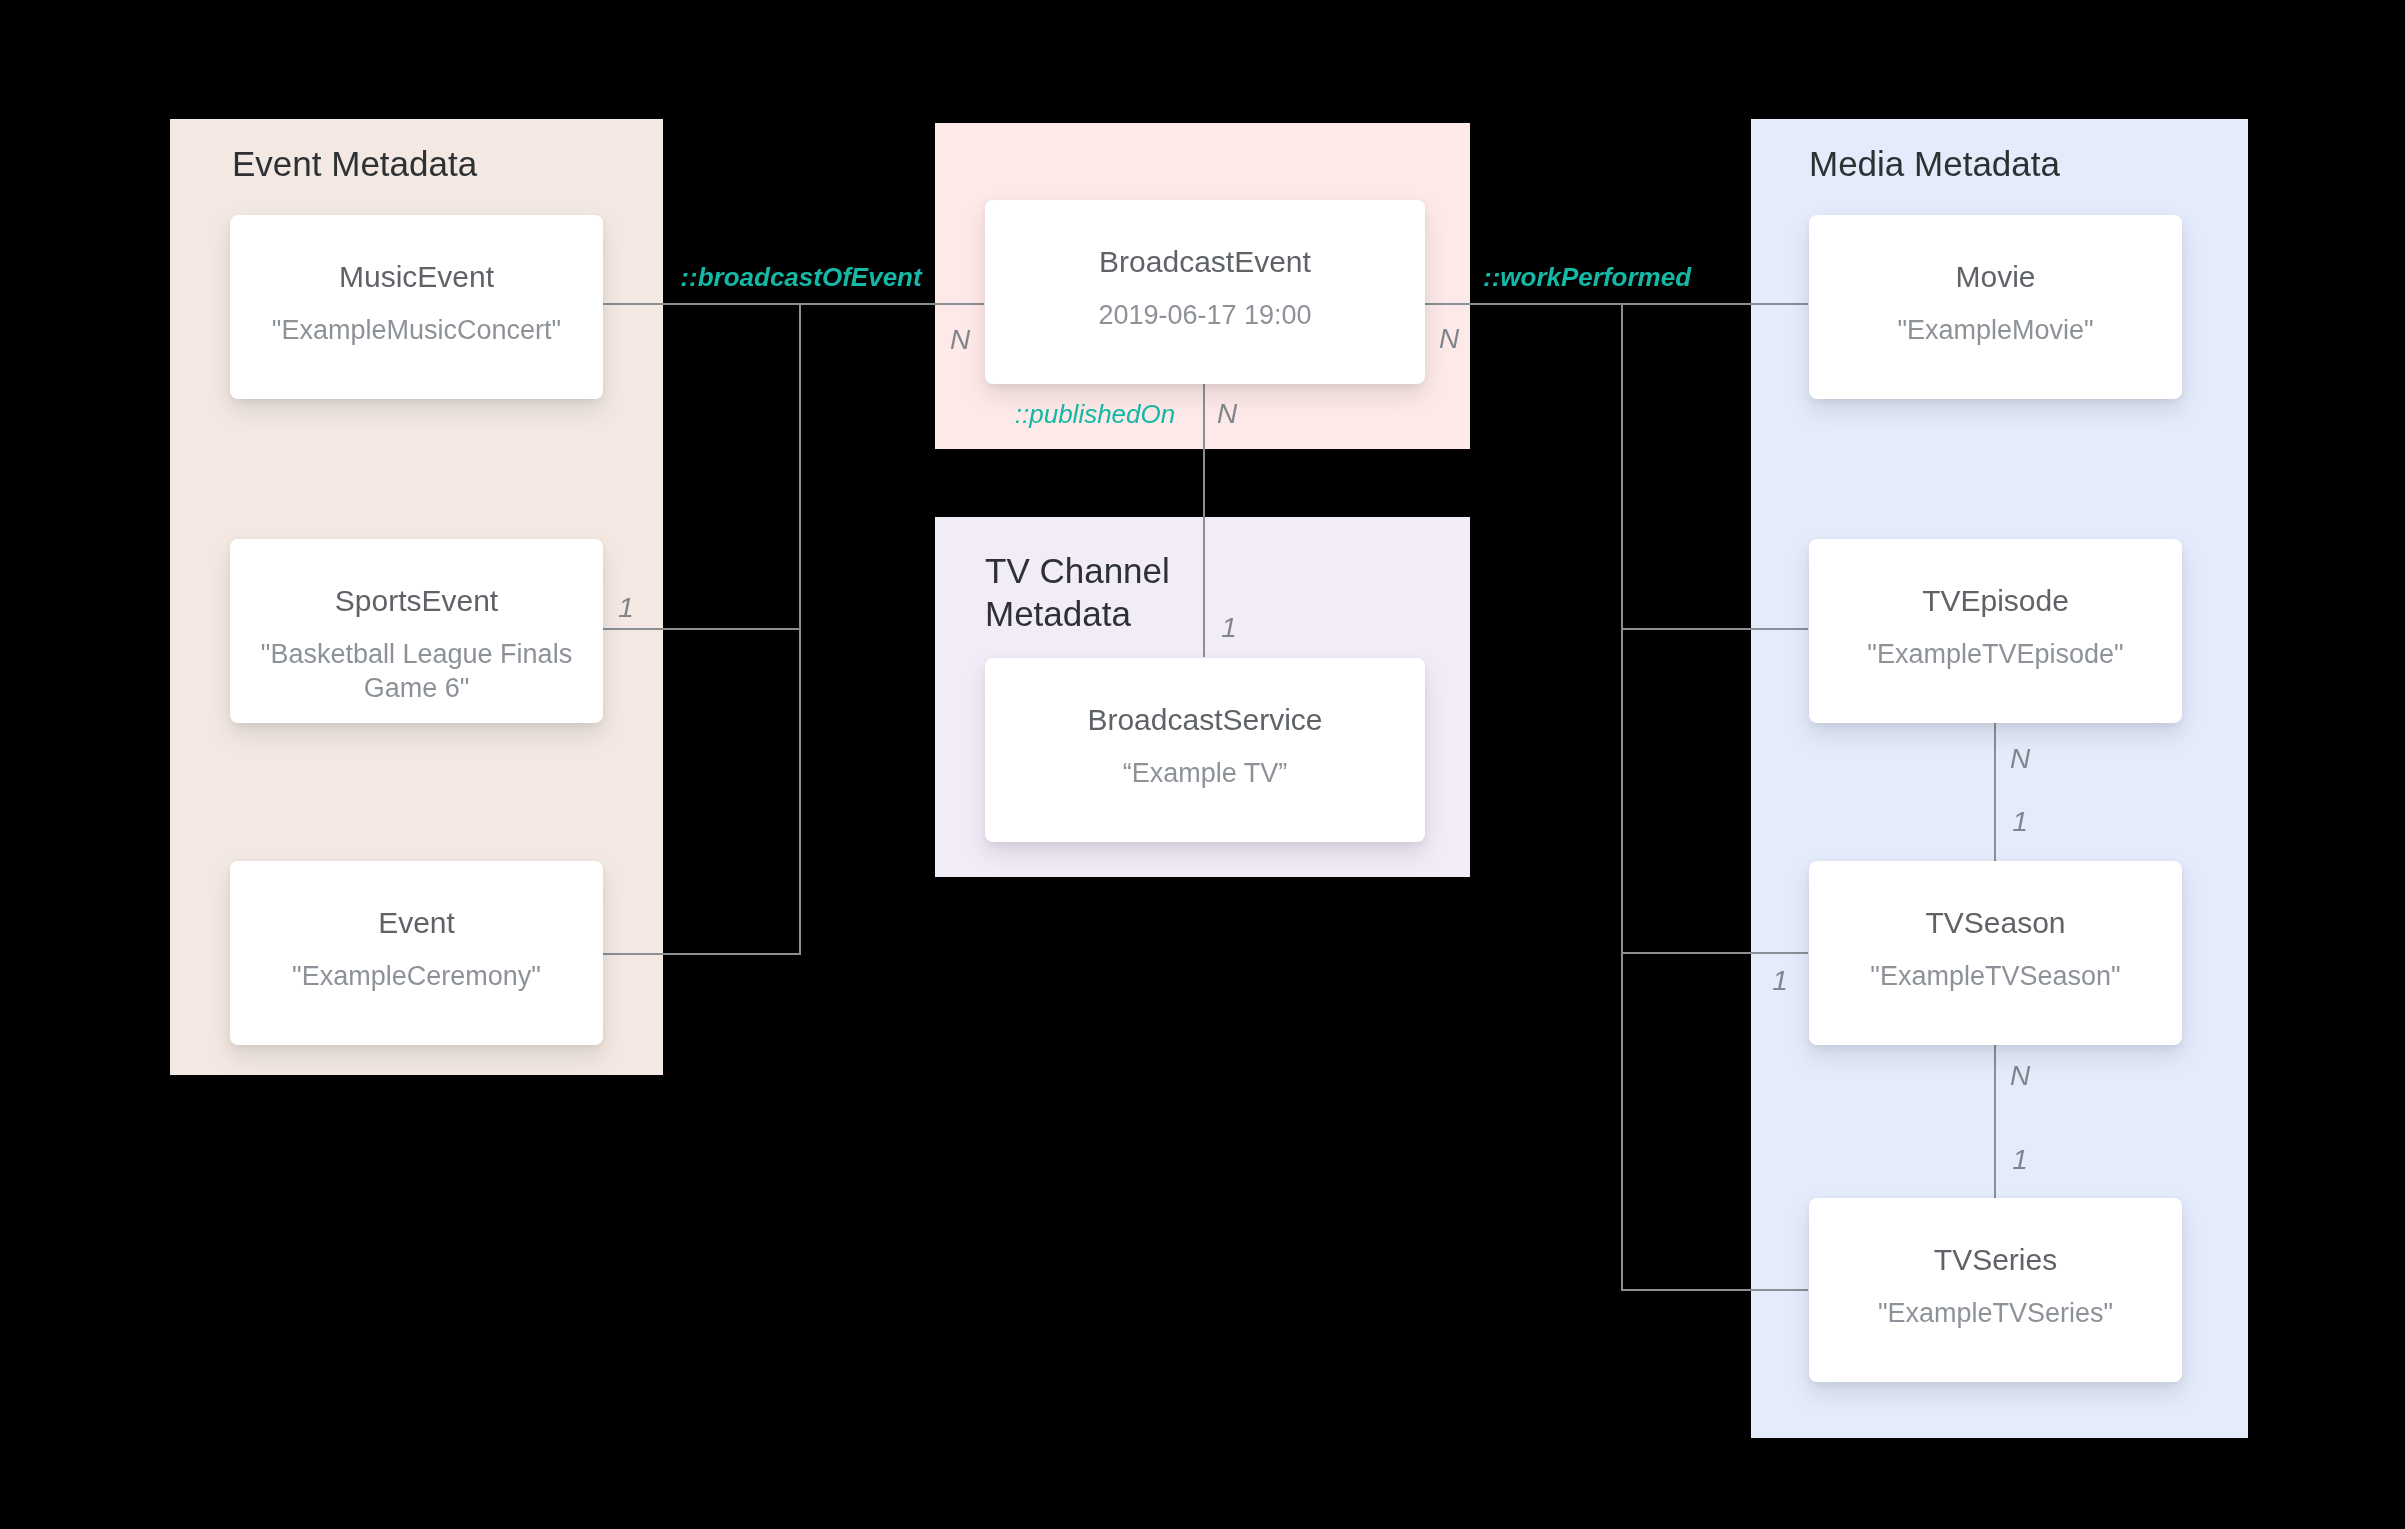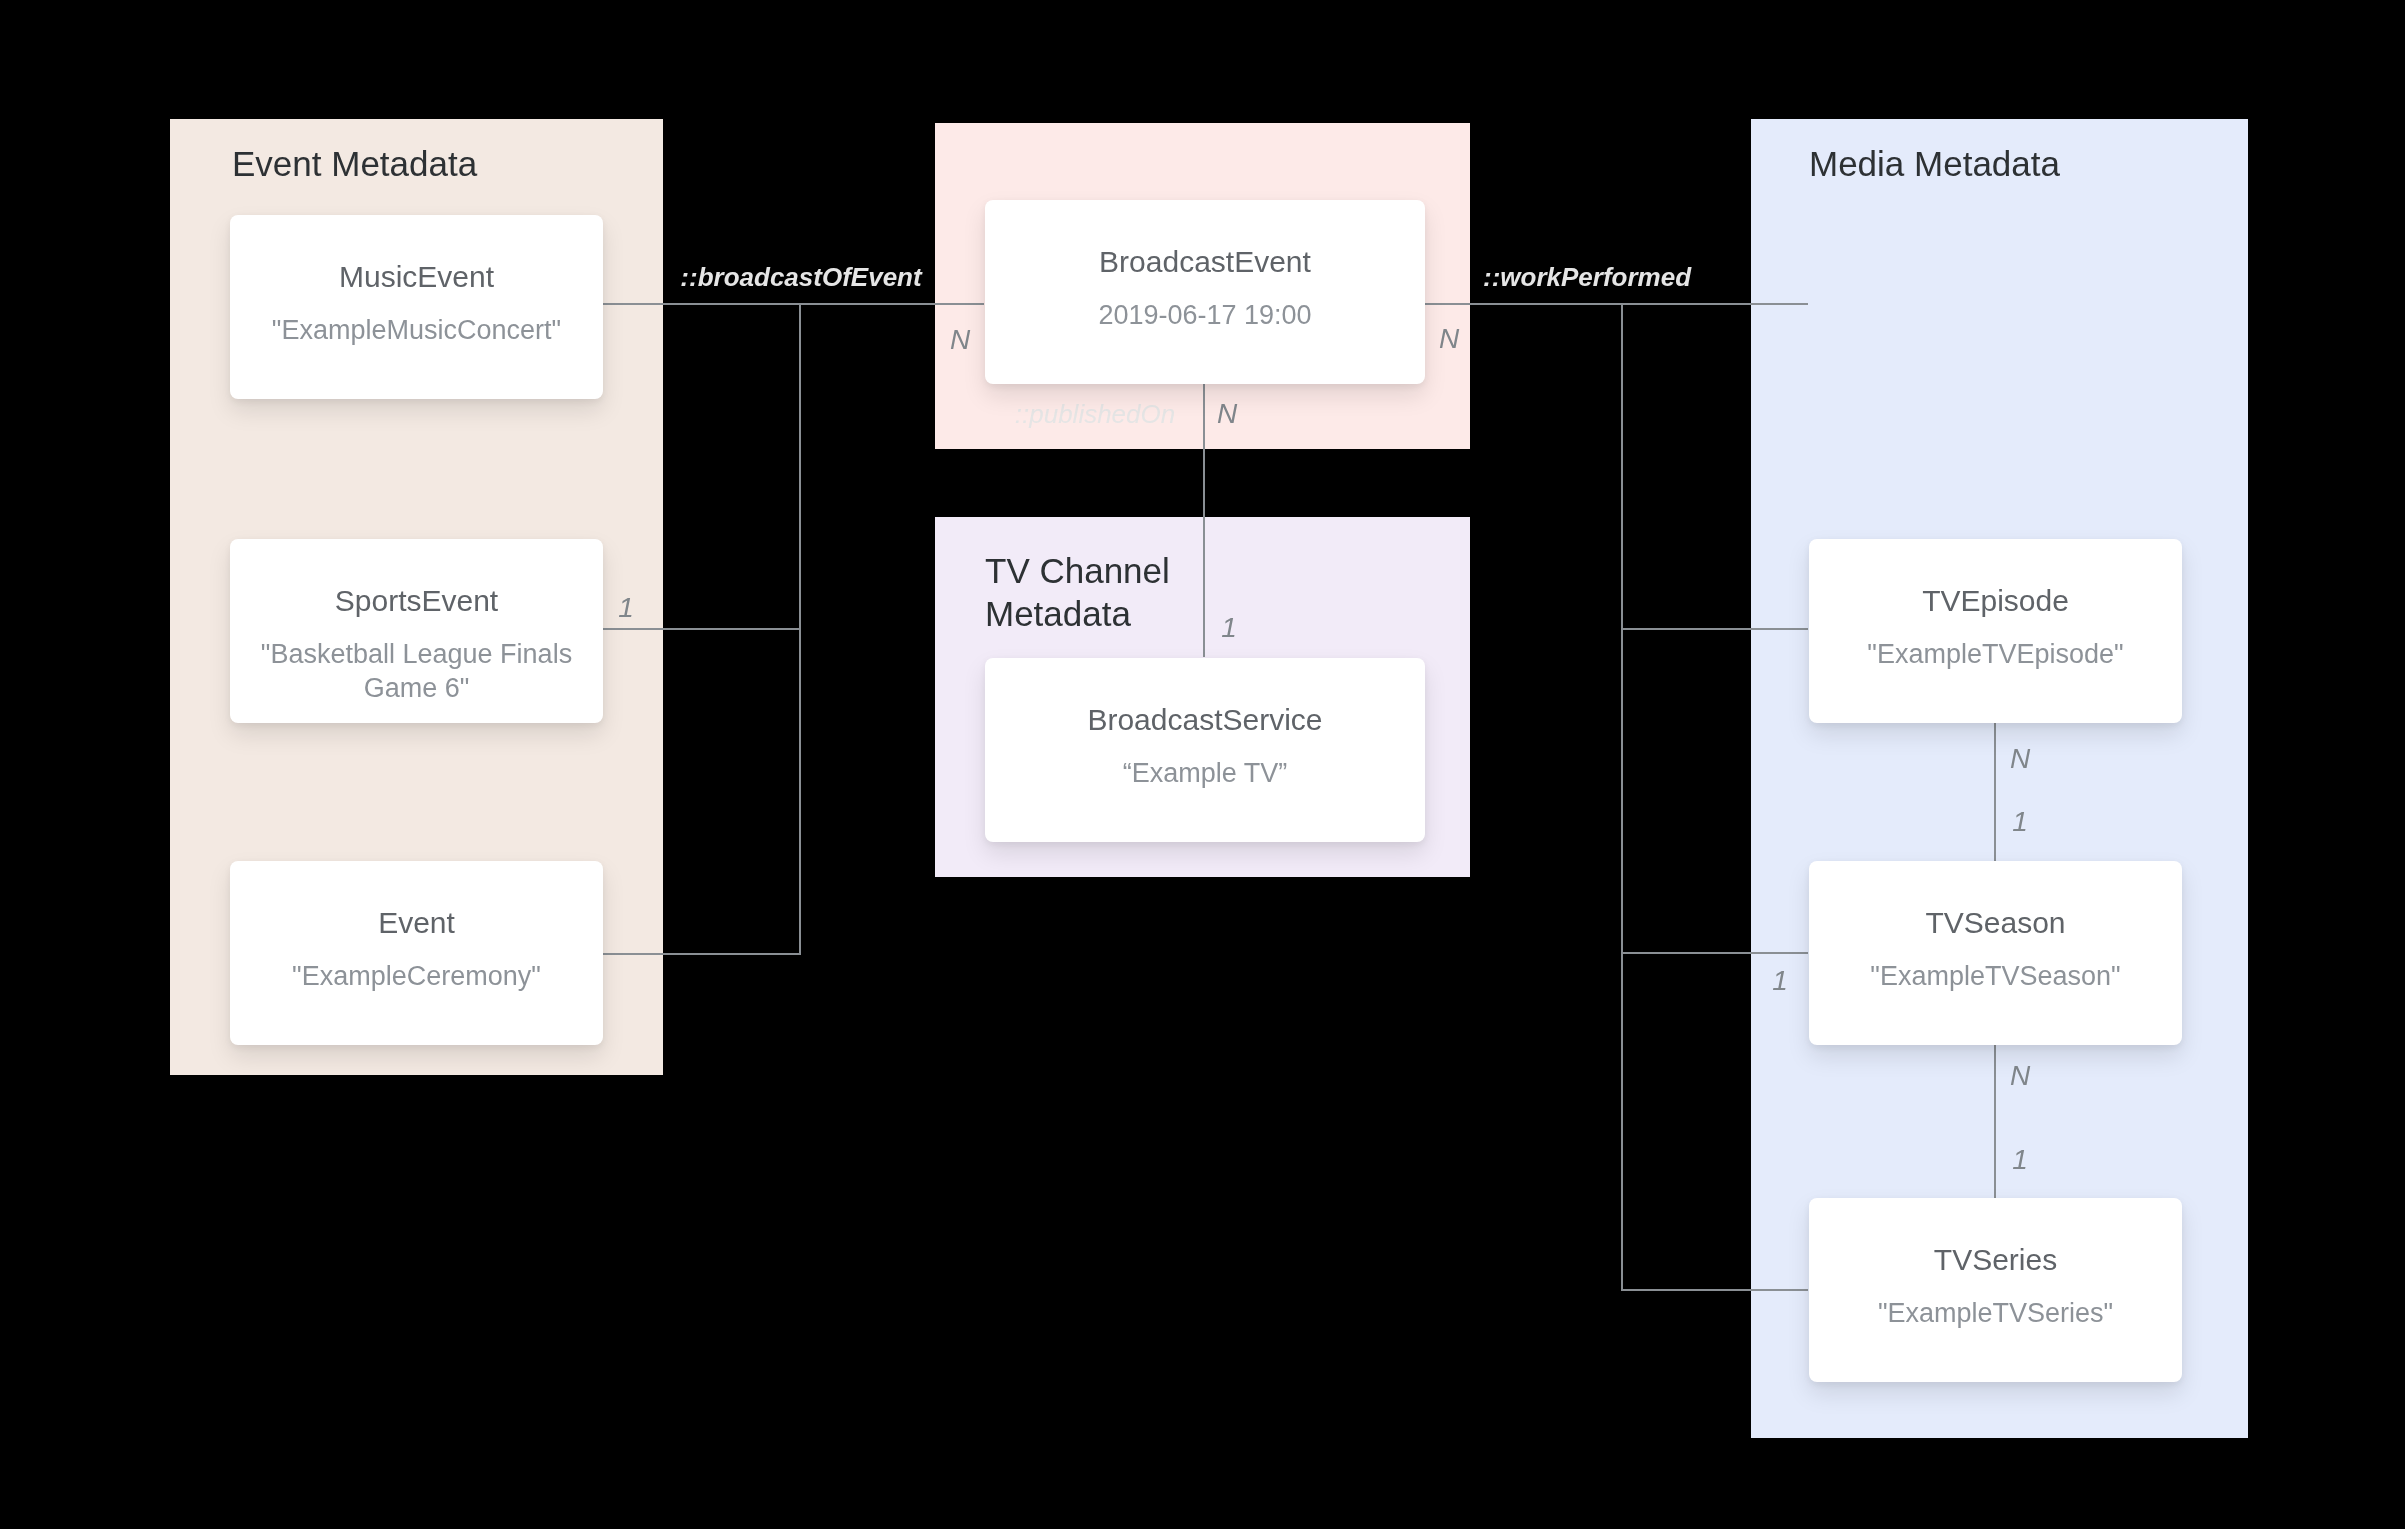--- a/index.html
+++ b/index.html
@@ -9,21 +9,21 @@
   .panel-title{position:absolute;font-size:35px;line-height:43px;color:#2d3134;letter-spacing:0;}
   .card{position:absolute;background:#fff;border-radius:8px;
         box-shadow:0 11.5px 23px rgba(0,0,0,0.10), 0 2.9px 7.6px rgba(0,0,0,0.06);
         display:flex;flex-direction:column;align-items:center;box-sizing:border-box;padding-top:38px;}
   .card-title{font-size:30px;line-height:48px;color:#5f6368;text-align:center;}
   .card-subtitle{font-size:27px;line-height:34px;color:#8d9298;text-align:center;margin-top:11.5px;max-width:325px;}
   .line{position:absolute;background:#8a8f94;}
   .hline{height:1.9px;}
   .vline{width:1.9px;}
   .rel-label{position:absolute;transform:translate(-50%,-50%);font-size:26px;font-style:italic;
-             font-weight:700;color:#e5e5e5;white-space:nowrap;}
+             font-weight:700;color:#14b8a6;white-space:nowrap;}
   .rel-label.regular{font-weight:400;text-align:center;}
   .card-num{position:absolute;transform:translate(-50%,-50%);font-size:28px;font-style:italic;
             color:#80868b;white-space:nowrap;}
 </style>
 </head>
 <body>
 
 <div class="stage">
 
   <div class="panel" style="left:170px;top:119px;width:493px;height:956px;background:#f3e9e2;"></div>
@@ -81,20 +81,24 @@
   <div class="card" style="left:985px;top:200px;width:440px;height:184px;">
     <div class="card-title">BroadcastEvent</div>
     <div class="card-subtitle">2019-06-17 19:00</div>
   </div>
 
   <div class="card" style="left:985px;top:658px;width:440px;height:184px;">
     <div class="card-title">BroadcastService</div>
     <div class="card-subtitle">“Example TV”</div>
   </div>
 
+  <div class="card" style="left:1809px;top:215px;width:373px;height:184px;">
+    <div class="card-title">Movie</div>
+    <div class="card-subtitle">"ExampleMovie"</div>
+  </div>
 
   <div class="card" style="left:1809px;top:539px;width:373px;height:184px;">
     <div class="card-title">TVEpisode</div>
     <div class="card-subtitle">"ExampleTVEpisode"</div>
   </div>
 
   <div class="card" style="left:1809px;top:861px;width:373px;height:184px;">
     <div class="card-title">TVSeason</div>
     <div class="card-subtitle">"ExampleTVSeason"</div>
   </div>

